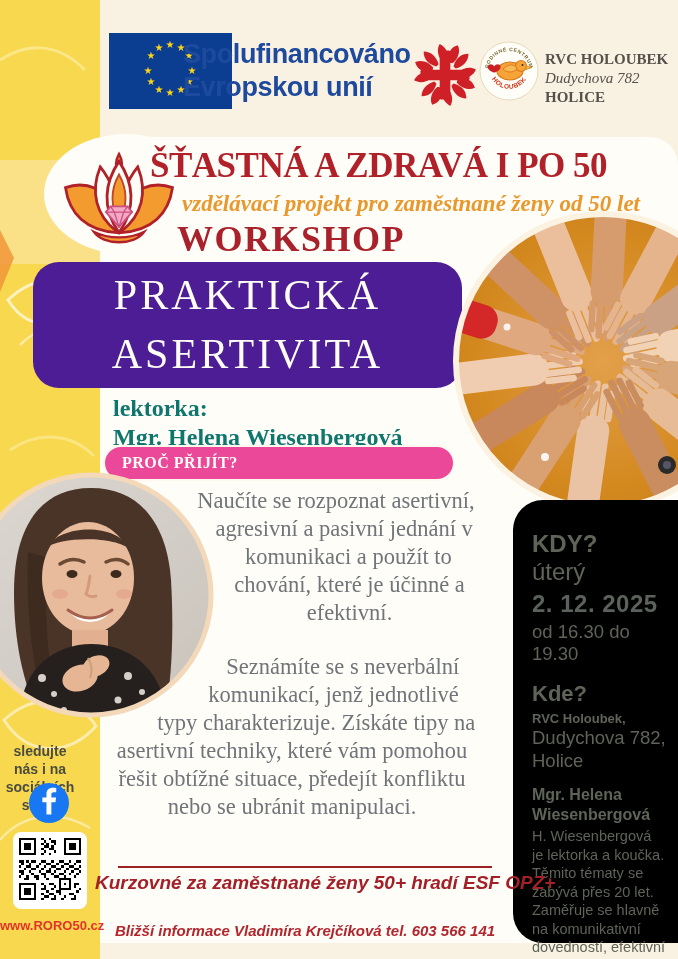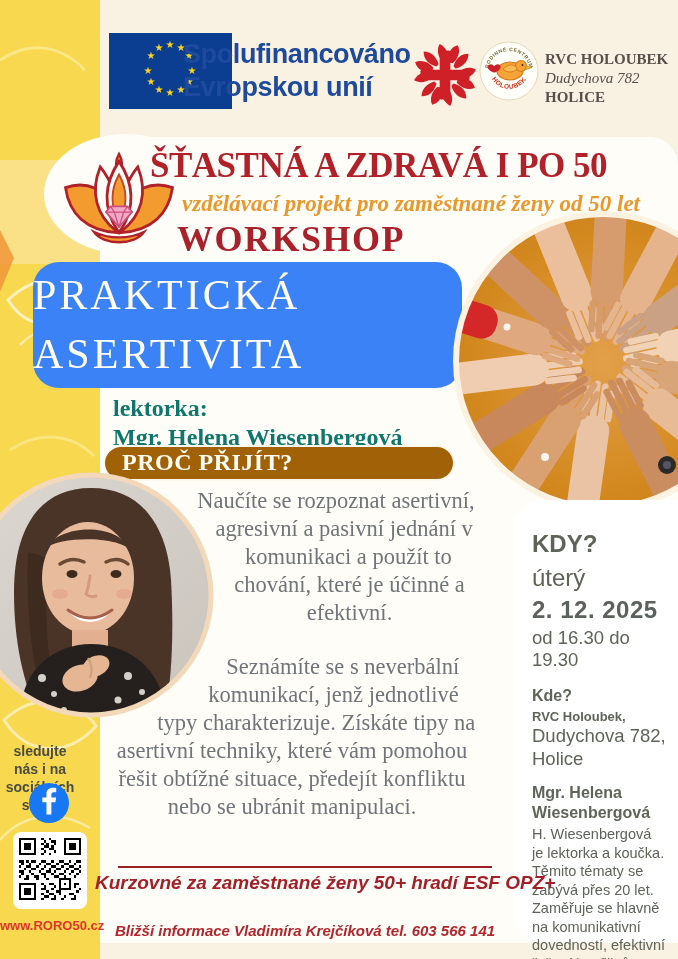--- a/index.html
+++ b/index.html
@@ -25,47 +25,47 @@
   .org .org-street{ font-style:italic; font-size:15px; }
   .org .org-city{ font-weight:bold; font-size:15px; }
 
   .lotus{ left:58px; top:139px; width:122px; height:116px; }
 
   
   .title{ left:150px; top:146px; width:522px; text-align:left; font-family:"Liberation Serif", serif; font-weight:bold; font-size:35px; color:#b1212a; letter-spacing:-0.5px; white-space:nowrap; }
   .subtitle{ left:150px; top:191px; width:522px; text-align:center; font-family:"Liberation Serif", serif; font-weight:bold; font-style:italic; font-size:23px; color:#e8982d; white-space:nowrap; }
   .workshop{ left:177px; top:218px; font-family:"Liberation Serif", serif; font-weight:bold; font-size:36px; color:#a8212b; letter-spacing:1.5px; }
 
-  .banner{ left:33px; top:262px; width:429px; height:126px; background:#3b82f6; border-radius:26px;
-           display:flex; flex-direction:column; justify-content:center; }
+  .banner{ left:33px; top:262px; width:429px; height:126px; background:#4c1d95; border-radius:26px;
+           display:flex; flex-direction:column; justify-content:center; align-items:center; }
   .banner div{ font-family:"Liberation Serif", serif; font-size:42px; color:#fffdf6; letter-spacing:3px; line-height:59px; }
 
   .hands{ left:452px; top:210px; width:302px; height:302px; }
 
   .lect{ left:113px; top:394px; font-family:"Liberation Serif", serif; font-weight:bold; font-size:24px; color:#0f766e; line-height:29px; }
 
-  .pill{ left:103px; top:445px; width:352px; height:36px; background:#a16207; border:2px solid #fdf8ee; border-radius:18px;
-         font-family:"Liberation Serif", serif; font-weight:bold; font-size:24px; color:#fffdf6; line-height:31px; padding-left:17px; letter-spacing:0.5px; }
+  .pill{ left:103px; top:445px; width:352px; height:36px; background:#ec4899; border:2px solid #fdf8ee; border-radius:18px;
+         font-family:"Liberation Serif", serif; font-weight:bold; font-size:16px; color:#fffdf6; line-height:31px; padding-left:17px; letter-spacing:0.5px; }
 
   
   .bodytext{ left:104px; top:487px; width:376px; text-align:center;
              font-family:"Liberation Serif", serif; font-size:22.5px; line-height:28px; color:#70757a; }
   .wrap-circle{ float:left; width:120px; height:232px; shape-outside:circle(131px at -16px 108px); }
   .bodytext p + p{ margin-top:26px; }
 
   .woman{ left:-32px; top:472px; width:246px; height:246px; }
 
   
-  .sidebar{ left:513px; top:500px; width:165px; height:443px; background:#ffffff; border-radius:30px 0 0 30px;
+  .sidebar{ left:513px; top:500px; width:165px; height:443px; background:#000000; border-radius:30px 0 0 30px;
             padding:30px 12px 0 19px; color:#5e6458; }
   .sb-when{ font-weight:bold; font-size:24px; }
-  .sb-day{ font-size:24px; margin-top:6px; }
+  .sb-day{ font-size:24px; }
   .sb-date{ font-weight:bold; font-size:24px; margin-top:4px; letter-spacing:0.5px; color:#5a625b; }
   .sb-time{ font-size:18.5px; margin-top:3px; }
-  .sb-where{ font-weight:bold; font-size:16px; margin-top:16px; }
+  .sb-where{ font-weight:bold; font-size:22px; margin-top:16px; }
   .sb-venue{ font-weight:bold; font-size:13px; margin-top:4px; }
   .sb-street,.sb-city{ font-size:18.5px; line-height:23px; }
   .sb-name{ font-weight:bold; font-size:16px; line-height:20px; margin-top:13px; }
   .sb-bio{ font-size:14.5px; line-height:18.5px; margin-top:2px; }
 
   
   .follow{ left:0; top:742px; width:80px; text-align:center; font-weight:bold; font-size:14px; line-height:18px; color:#4b4c41; }
   .fb{ left:29px; top:783px; width:40px; height:40px; cursor:pointer; }
   .qr{ left:13px; top:832px; width:74px; height:77px; background:#fff; border-radius:8px; padding:6px; }
   .site{ left:0; top:918px; width:100px; text-align:center; font-weight:bold; font-size:13px; color:#e3332c; cursor:pointer; }

